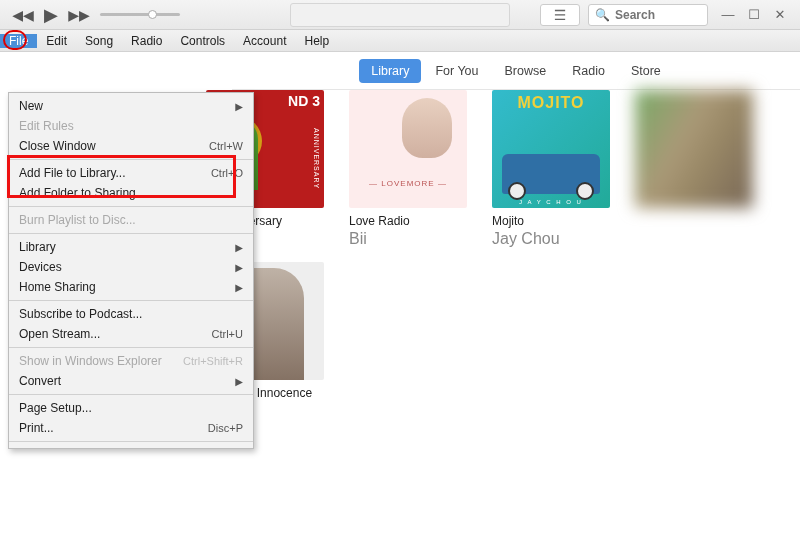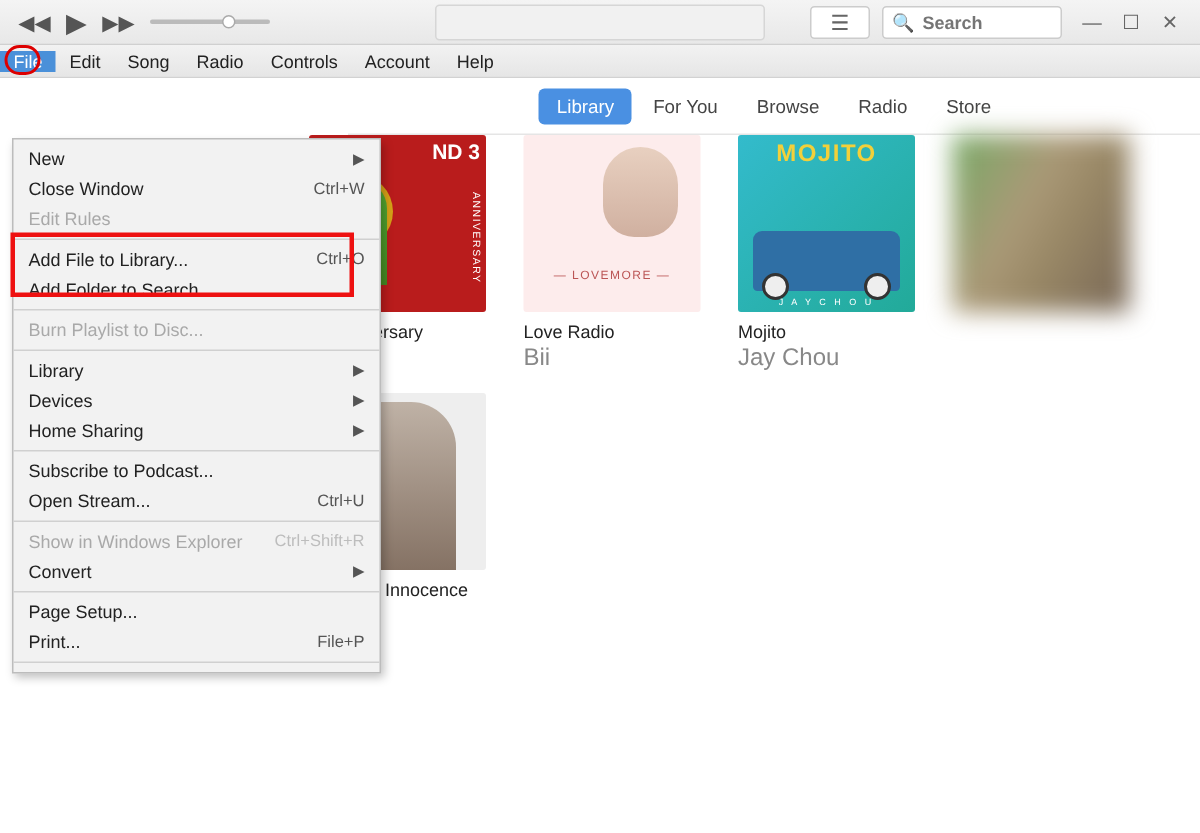--- a/index.html
+++ b/index.html
@@ -120,34 +120,34 @@
   <div class="menu-item">Account</div>
   <div class="menu-item">Help</div>
 </div>
 <div class="file-circle"></div>
 
 <div class="dropdown" id="dd">
     <div class="dd-row">
       <span>New</span>
       <span class="arrow">▶</span>
     </div>
+    <div class="dd-row disabled">
+      <span>Edit Rules</span>
+    </div>
     <div class="dd-row">
       <span>Close Window</span>
       <span class="shortcut">Ctrl+W</span>
     </div>
-    <div class="dd-row disabled">
-      <span>Edit Rules</span>
-    </div>
     <div class="dd-sep"></div>
     <div class="dd-row">
       <span>Add File to Library...</span>
       <span class="shortcut">Ctrl+O</span>
     </div>
     <div class="dd-row">
-      <span>Add Folder to Search...</span>
+      <span>Add Folder to Sharing...</span>
     </div>
     <div class="dd-sep"></div>
     <div class="dd-row disabled">
       <span>Burn Playlist to Disc...</span>
     </div>
     <div class="dd-sep"></div>
     <div class="dd-row">
       <span>Library</span>
       <span class="arrow">▶</span>
     </div>
@@ -175,21 +175,21 @@
     <div class="dd-row">
       <span>Convert</span>
       <span class="arrow">▶</span>
     </div>
     <div class="dd-sep"></div>
     <div class="dd-row">
       <span>Page Setup...</span>
     </div>
     <div class="dd-row">
       <span>Print...</span>
-      <span class="shortcut">File+P</span>
+      <span class="shortcut">Disc+P</span>
     </div>
     <div class="dd-sep"></div>
   </div>
 <div class="redbox"></div>
 
 <div class="secnav">
   <div class="nav-link active">Library</div>
   <div class="nav-link">For You</div>
   <div class="nav-link">Browse</div>
   <div class="nav-link">Radio</div>

